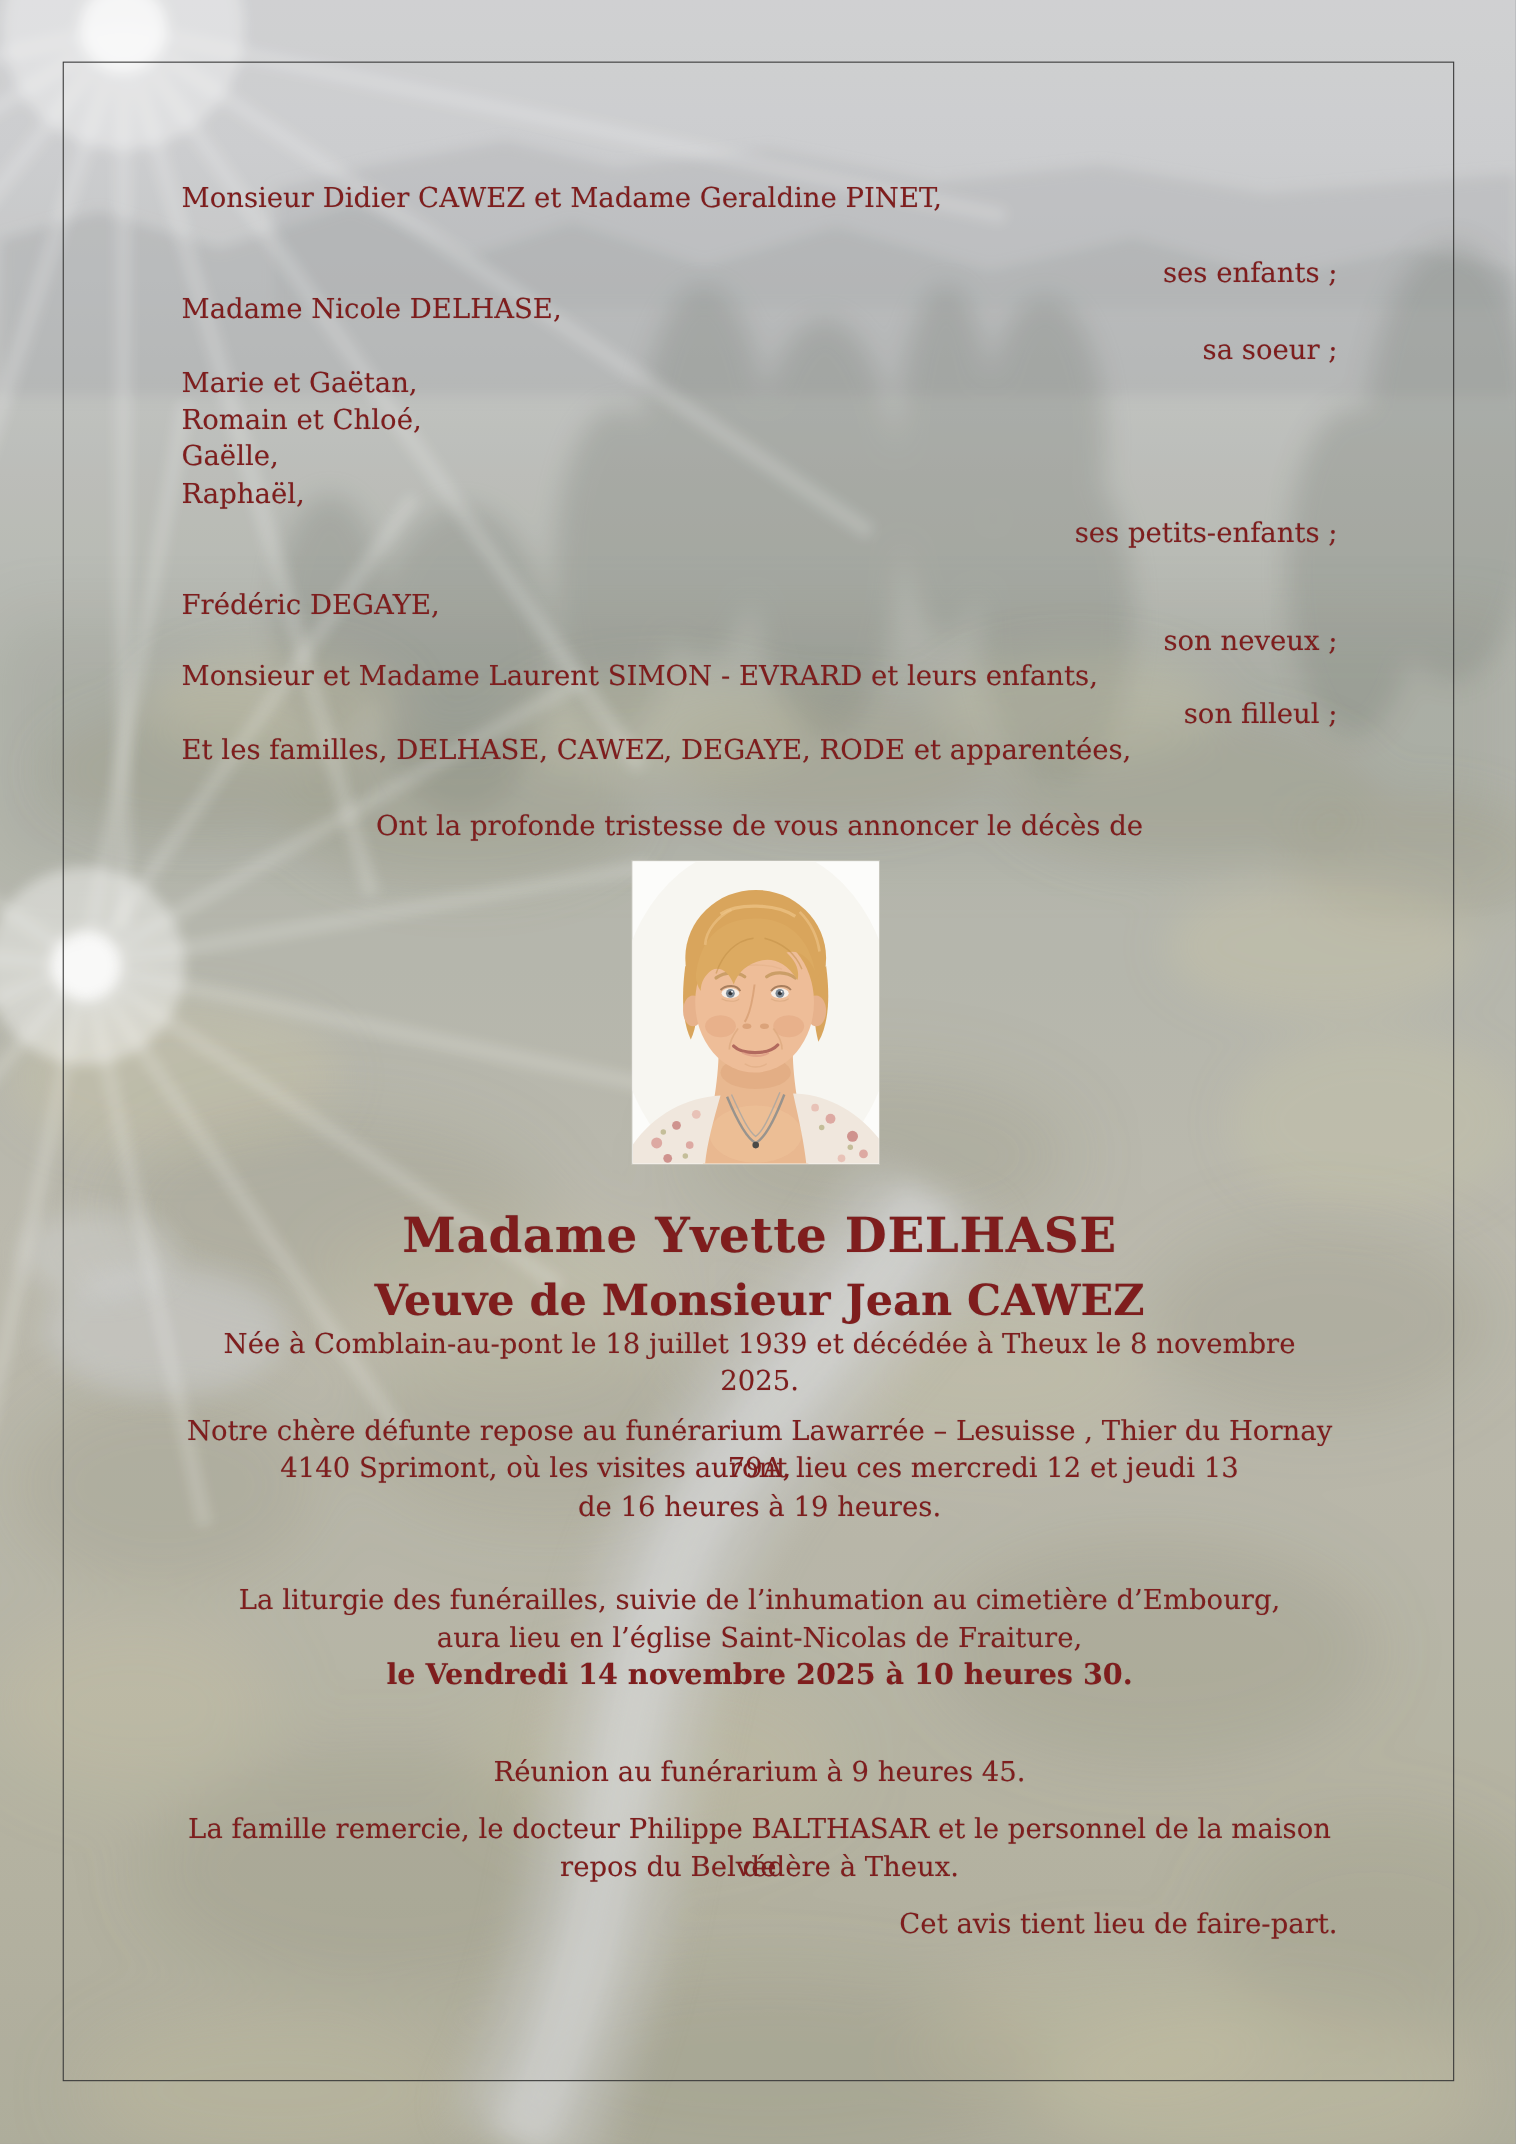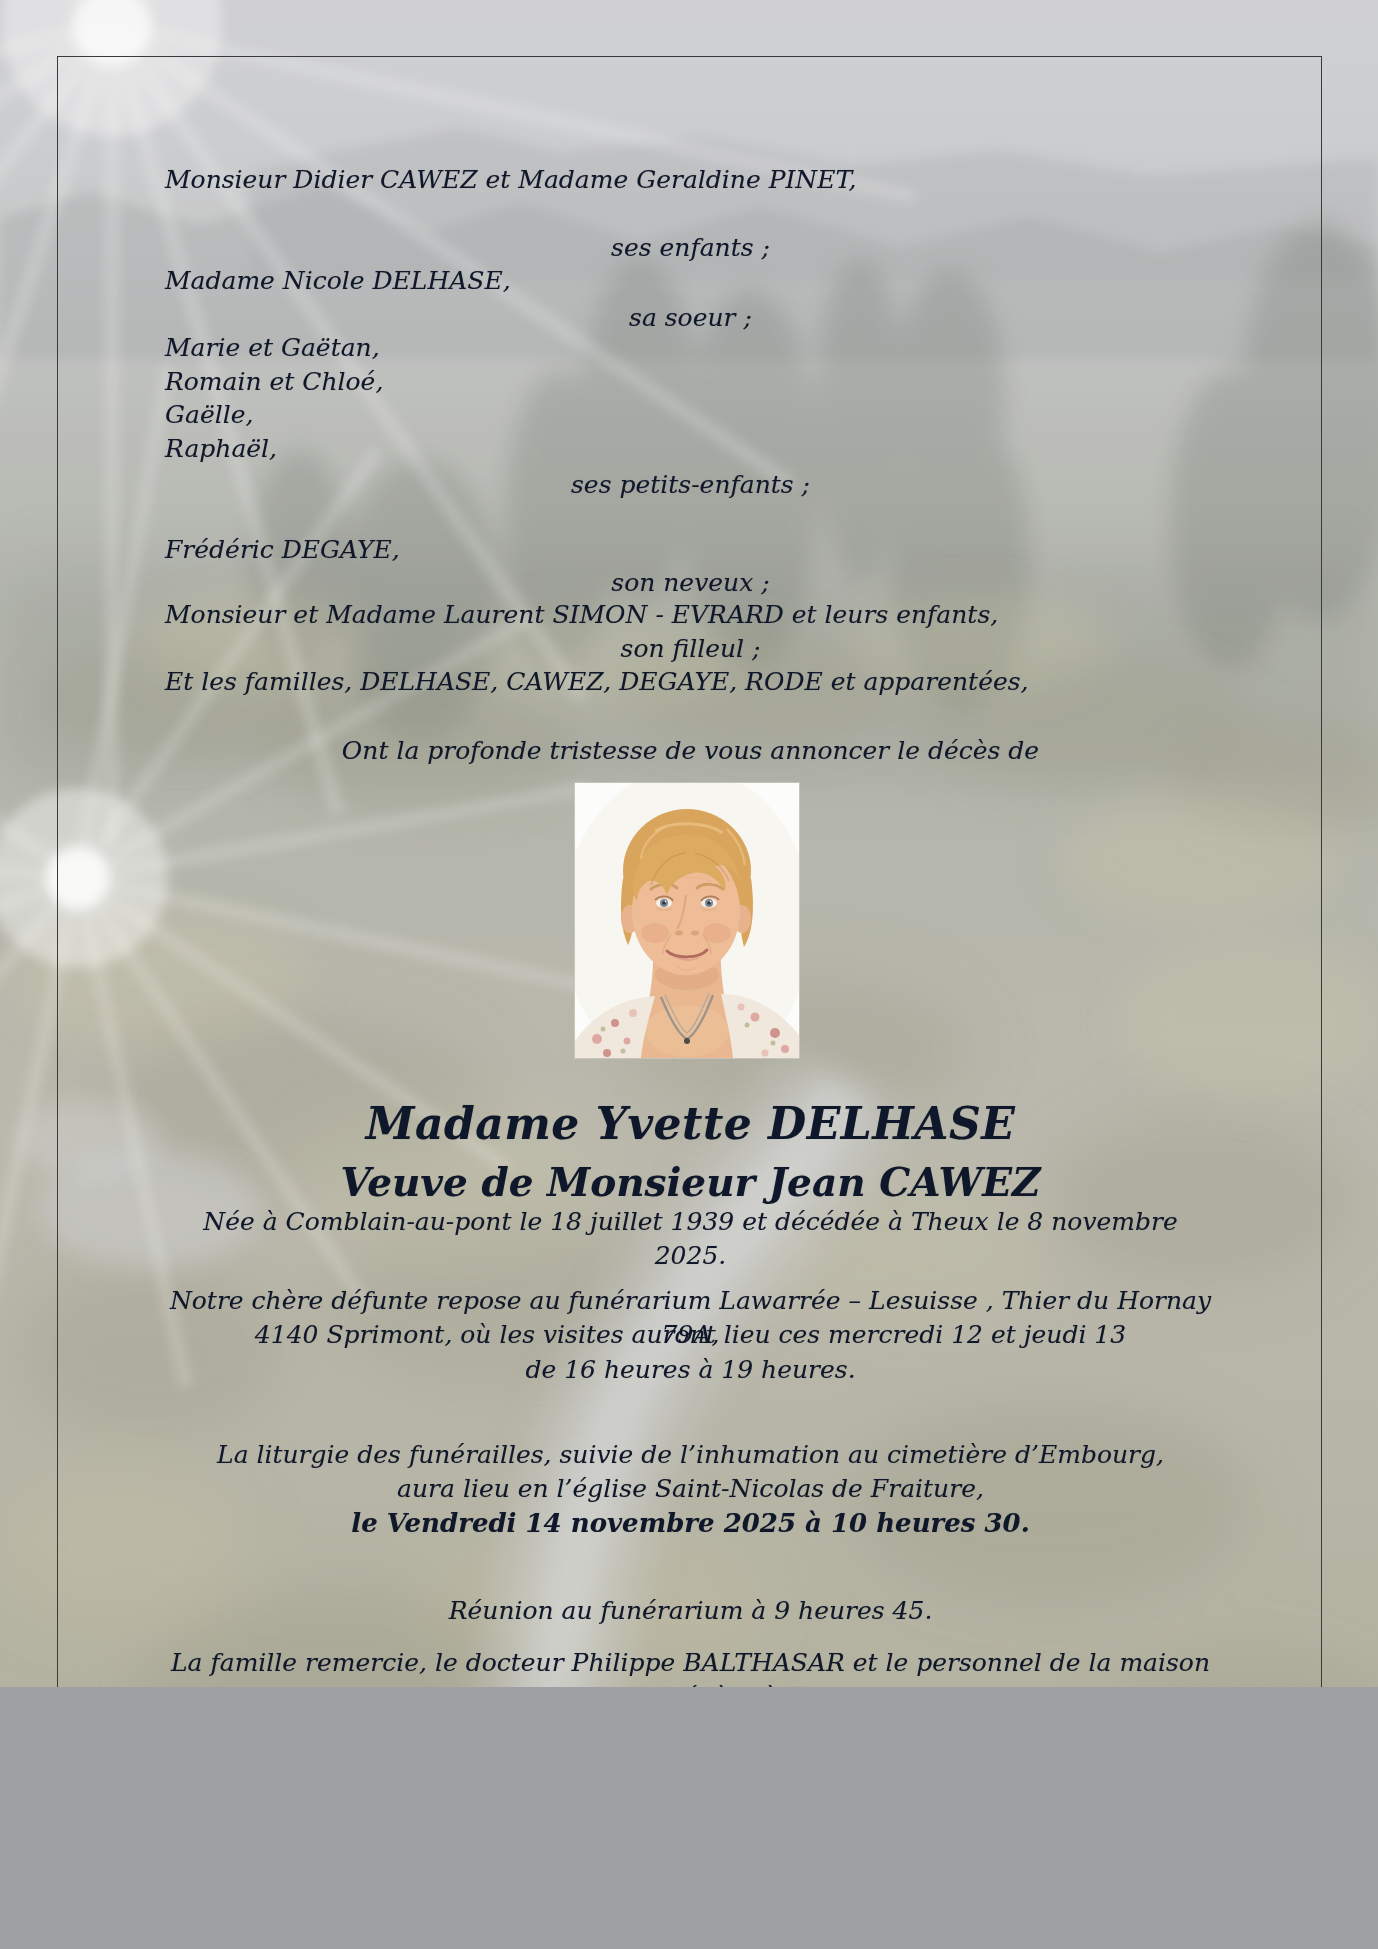--- a/index.html
+++ b/index.html
@@ -1,35 +1,34 @@
 <!DOCTYPE html>
 <html><head>
 <meta charset="utf-8">
 <style>
   html,body{margin:0;padding:0;background:#9fa0a4;}
   .sheet{
     position:relative;
-    width:1378px;height:1687px;
+    width:1378px;height:1949px;
     overflow:hidden;
     font-family:"DejaVu Serif","Liberation Serif",serif;
-    color:#0f172a;
-    font-style:italic;
+    color:#7f1d1d;
   }
   .bg{position:absolute;left:0;top:0;width:1378px;height:1949px;z-index:0;}
   .frame{
     position:absolute;left:57px;top:56px;width:1263px;height:1834px;
     border:1.5px solid #3a3a3a;z-index:1;pointer-events:none;
   }
   .line{
     position:absolute;left:165px;right:162px;z-index:2;
     font-size:25px;line-height:34px;white-space:nowrap;
     text-shadow:0 0 1px rgba(20,20,20,0.25);
   }
   .al{text-align:left;}
-  .ar{text-align:center;}
+  .ar{text-align:right;}
   .ac{text-align:center;white-space:normal;}
   .title-line{
     position:absolute;left:165px;right:162px;z-index:2;text-align:center;
     font-size:44px;line-height:52px;font-weight:bold;letter-spacing:0.5px;
     text-shadow:0 0 1px rgba(20,20,20,0.3);
   }
   .subtitle-line{
     position:absolute;left:165px;right:162px;z-index:2;text-align:center;
     font-size:39px;line-height:42px;font-weight:bold;
     text-shadow:0 0 1px rgba(20,20,20,0.3);

